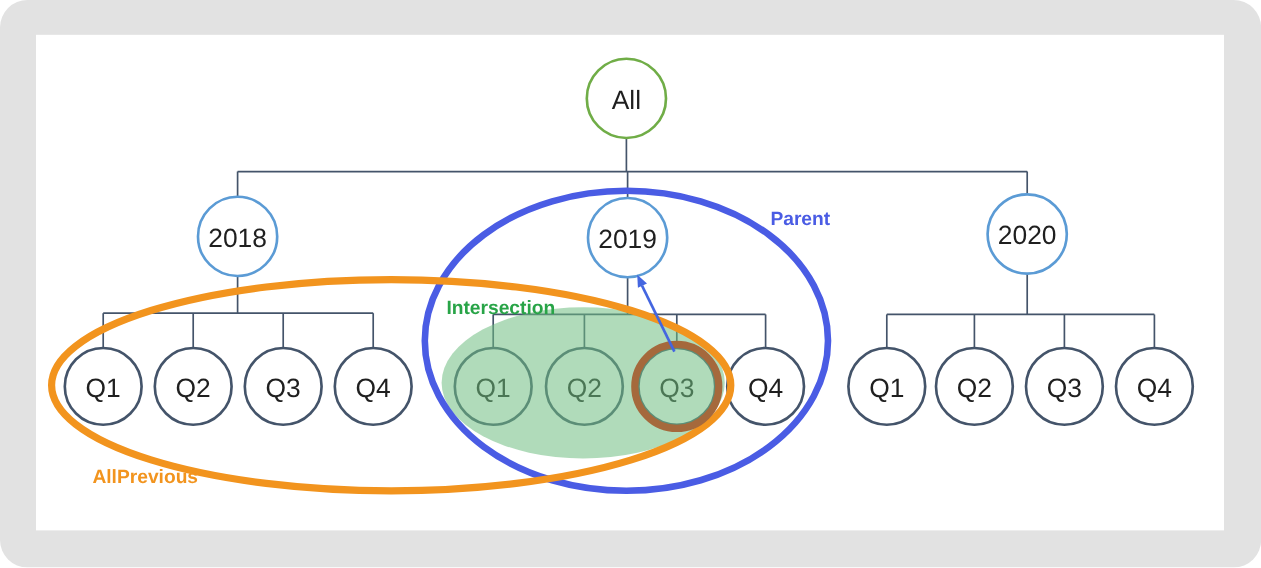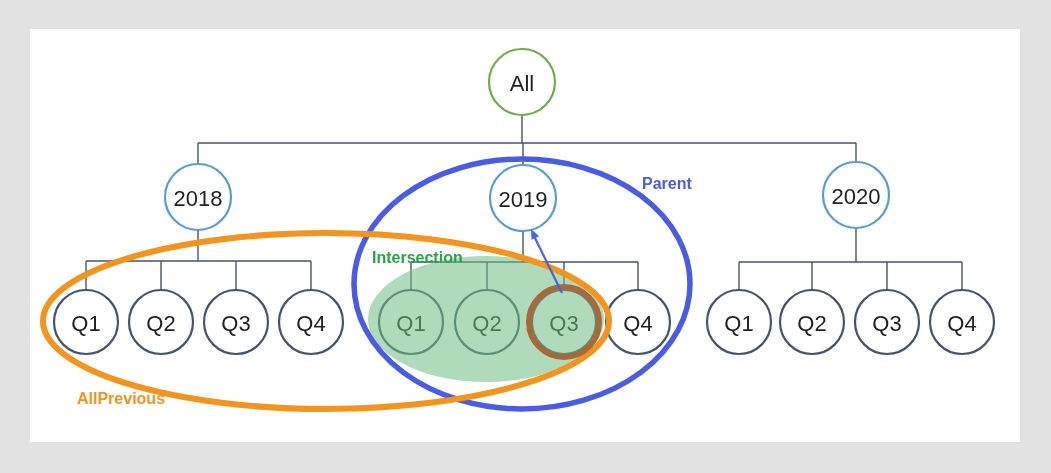--- a/index.html
+++ b/index.html
@@ -3,20 +3,21 @@
 <meta charset="utf-8">
 <style>
   html, body { margin: 0; padding: 0; }
   .stage {
     position: relative;
     width: 1051px;
     height: 473px;
     background: #e2e2e2;
     font-family: "Liberation Sans", sans-serif;
     overflow: hidden;
+    border-radius: 23px;
   }
   .stage svg { position: absolute; left: 0; top: 0; }
   .surface { fill: #ffffff; }
   .conn line { stroke: #44546A; stroke-width: 1.4; }
   .node { fill: #ffffff; stroke-width: 2.2; }
   .node-label {
     font-family: "Liberation Sans", sans-serif;
     font-size: 22px;
     fill: #1f1f1f;
     text-anchor: middle;

